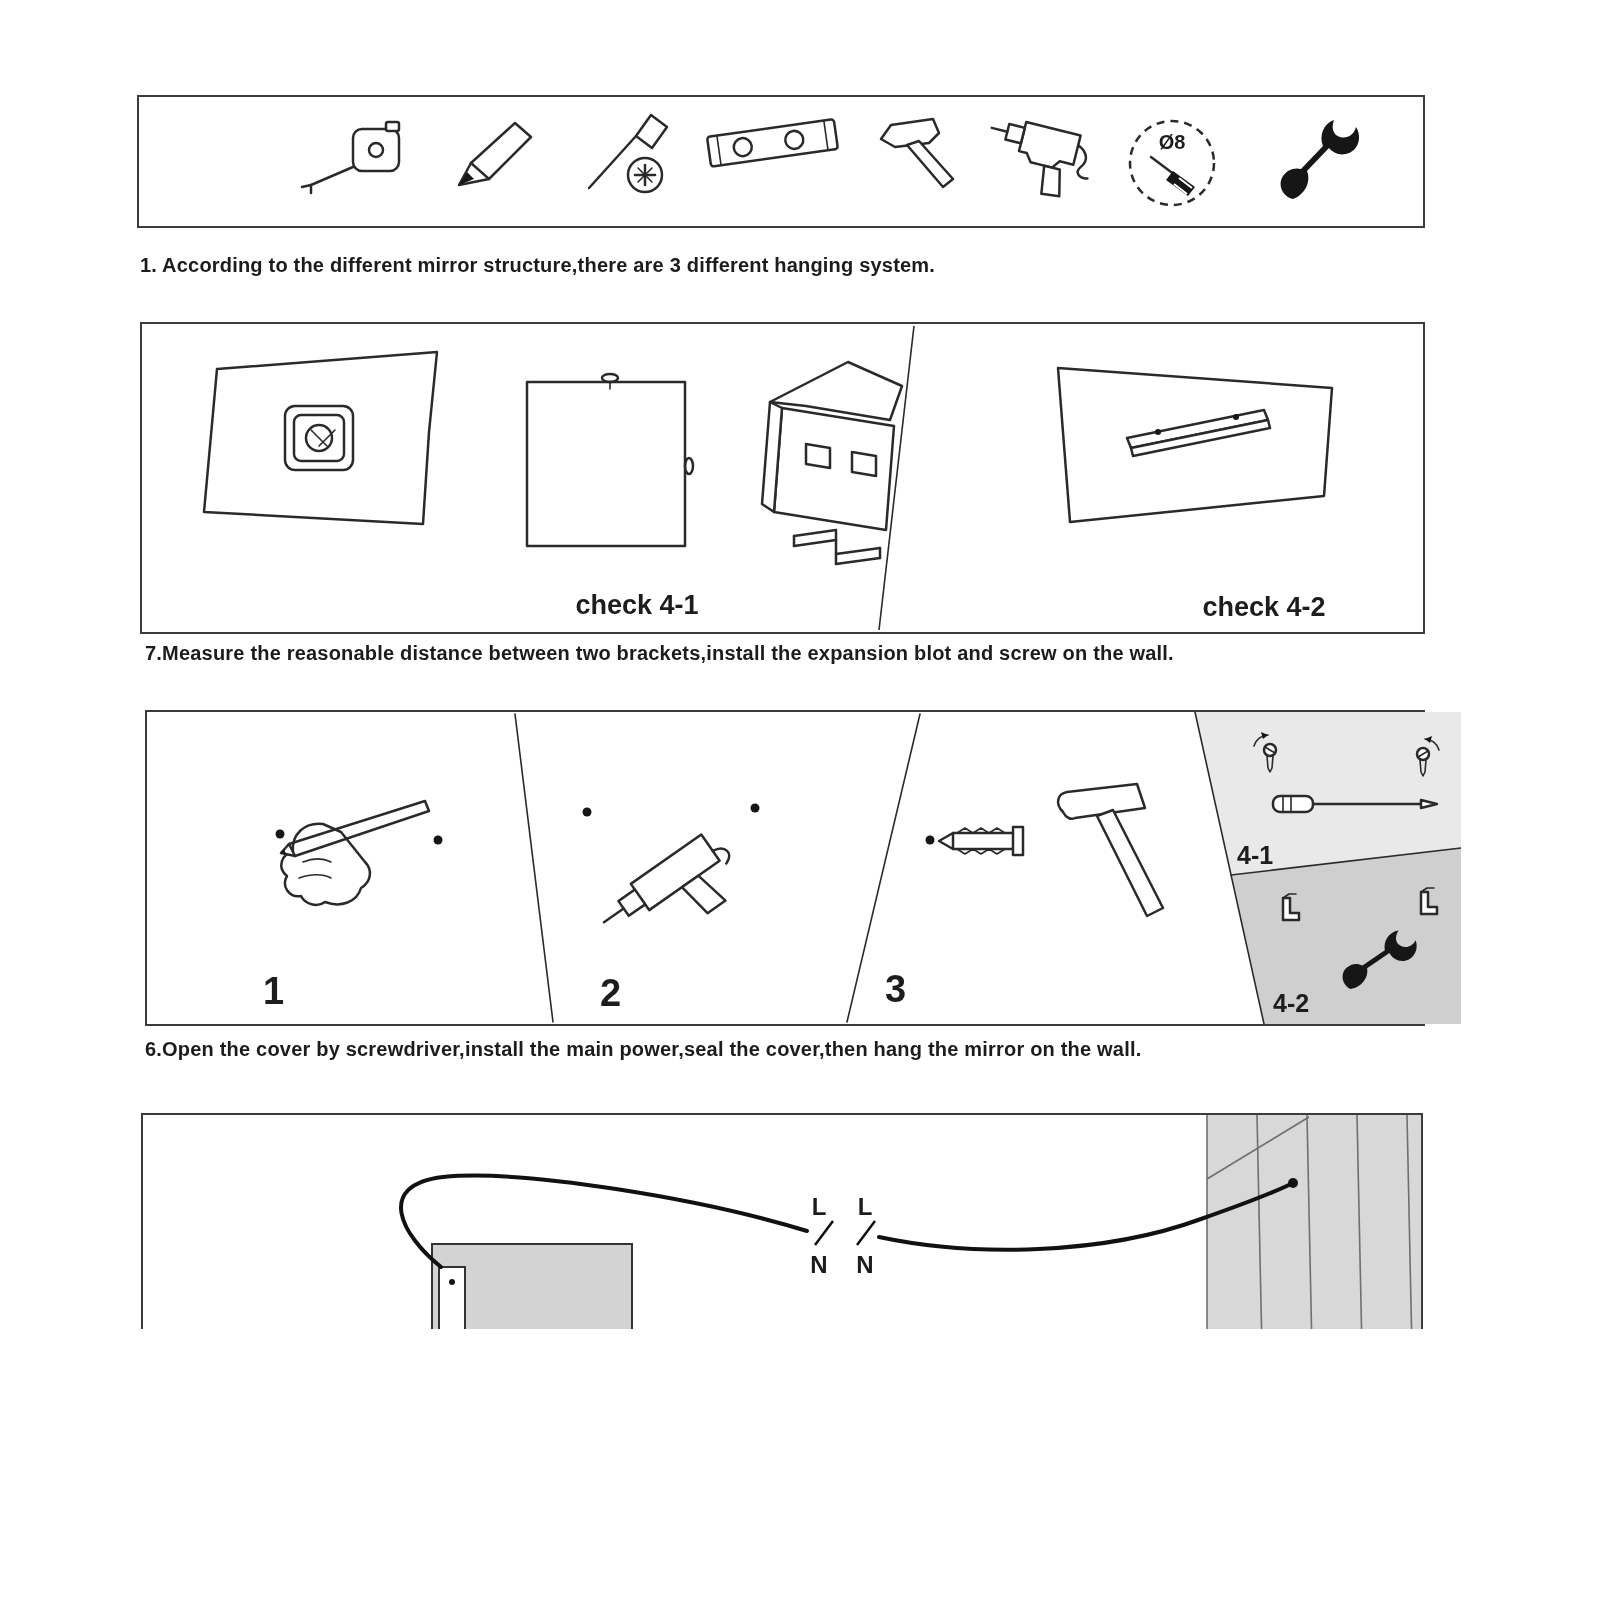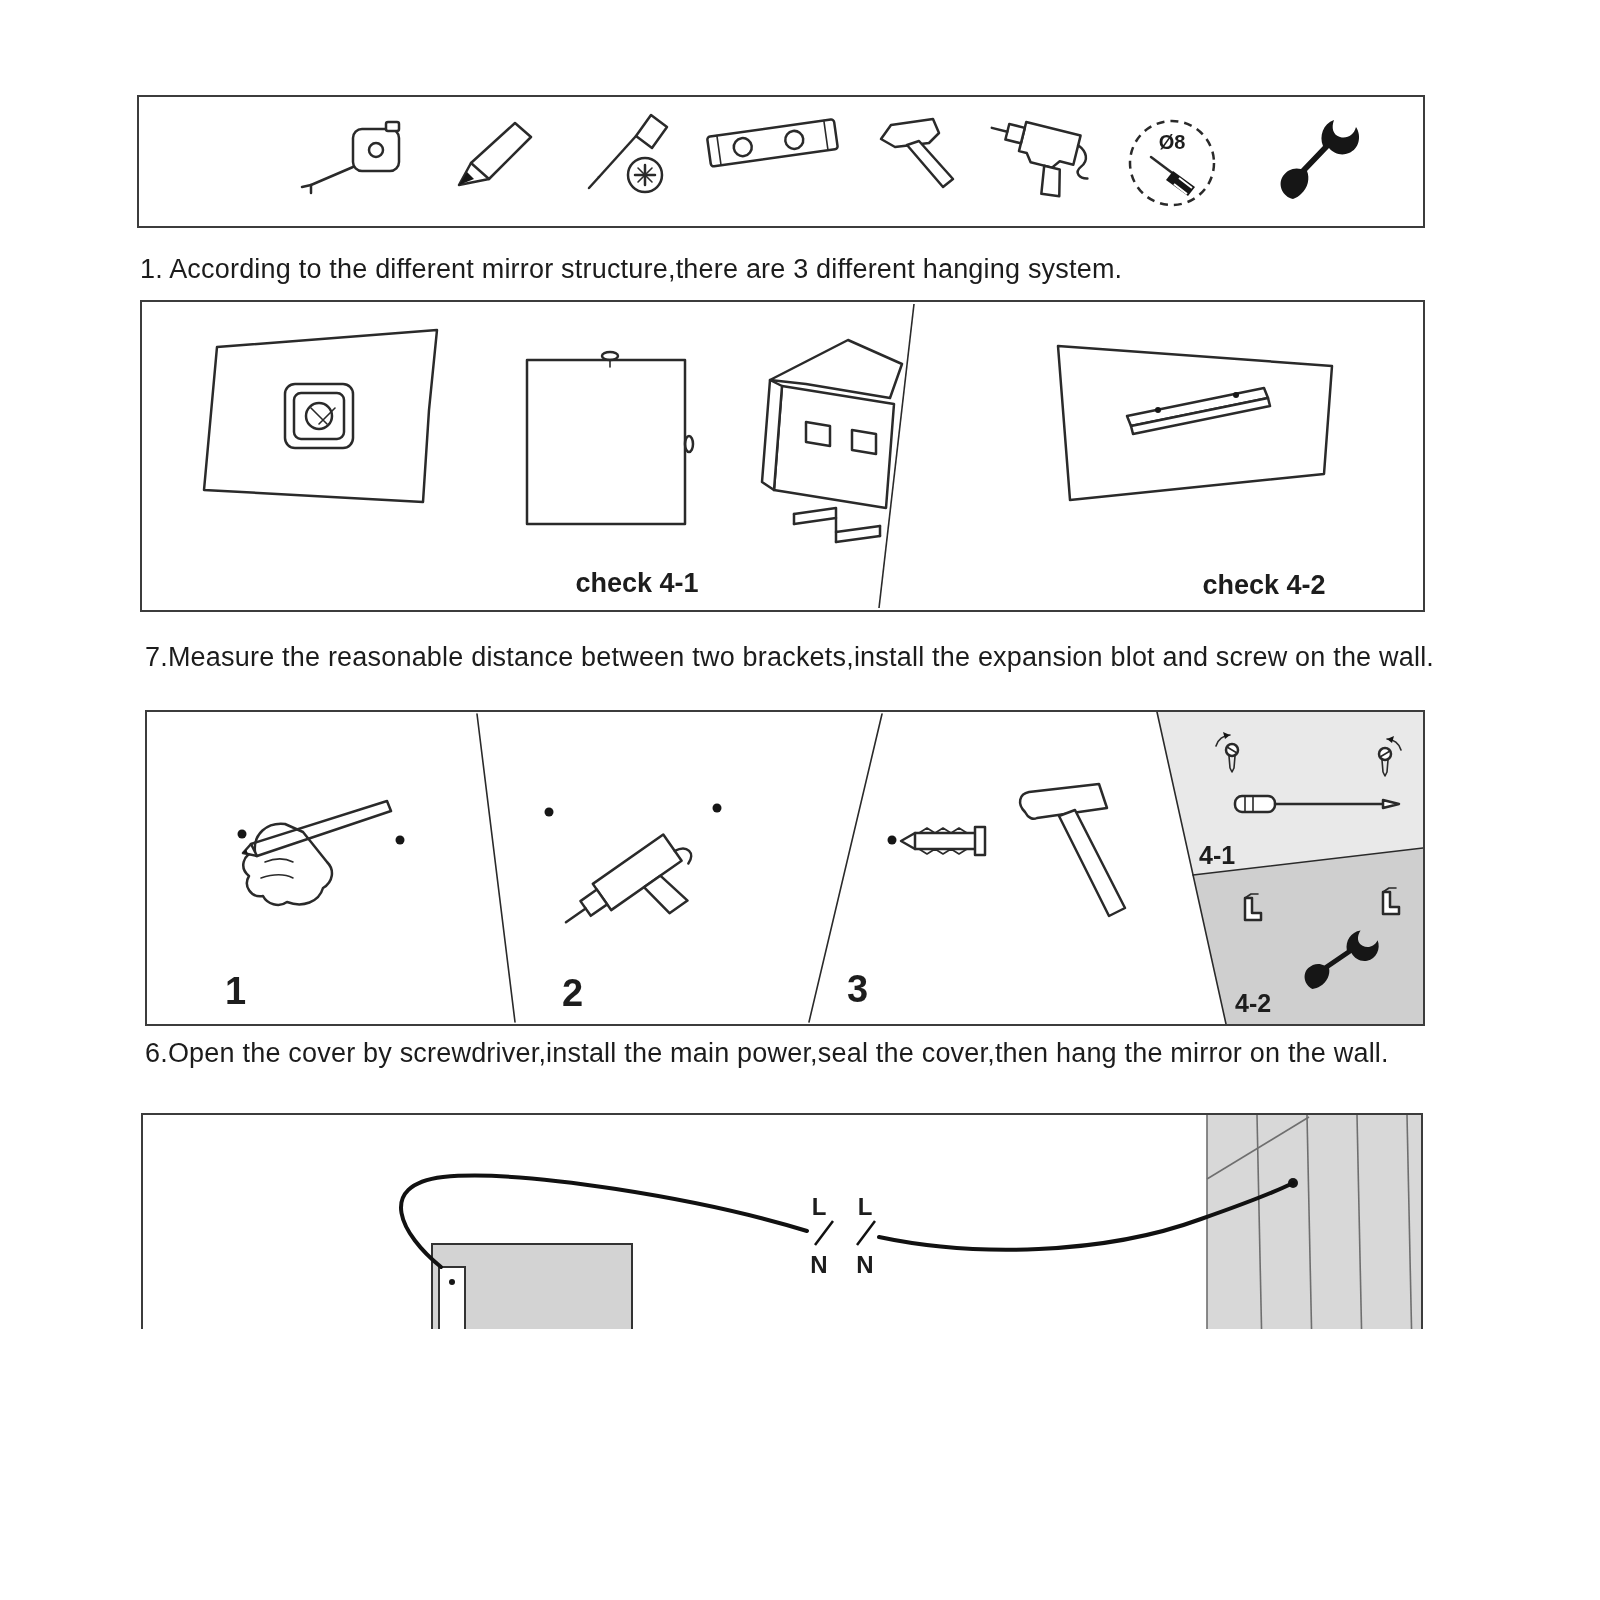--- a/index.html
+++ b/index.html
@@ -10,22 +10,22 @@
     color:#1d1d1d;
   }
   .page { position:relative; width:1600px; height:1329px; background:#fff; overflow:hidden;border-radius:26px; }
   .box {
     position:absolute;
     border:2px solid #3c3c3c;
     background:#fff;
   }
   .step-text {
     position:absolute;
-    font-size:27px;
-    font-weight:normal;
+    font-size:20px;
+    font-weight:bold;
     line-height:1.3;
     color:#1c1c1c;
     letter-spacing:0.2px;
   }
   svg { display:block; }
   .ln  { fill:none; stroke:#2a2a2a; stroke-width:2.5; stroke-linejoin:round; stroke-linecap:round; }
   .lnw { fill:#ffffff; stroke:#2a2a2a; stroke-width:2.5; stroke-linejoin:round; stroke-linecap:round; }
   .thin { fill:none; stroke:#2a2a2a; stroke-width:1.6; stroke-linejoin:round; stroke-linecap:round; }
   .blk { fill:#161616; stroke:none; }
   .txt { font-family:"Liberation Sans", sans-serif; font-weight:bold; fill:#1d1d1d; }
@@ -95,21 +95,21 @@
       </g>
 
       <g transform="translate(1140,22)">
         <path class="blk" d="M14 80 C4 78 -2 66 4 57 C8 51 15 48 22 50 L44 27 C40 17 44 5 55 1 C52 9 54 16 61 18 C68 20 75 16 77 8 C83 17 80 30 70 34 C63 37 55 35 50 29 L28 52 C31 59 29 69 22 75 C20 77 17 79 14 80 Z"></path>
       </g>
     </svg>
   </div>
 
   <p class="step-text" style="left:140px; top:252px; width:1310px;">1. According to the different mirror structure,there are 3 different hanging system.</p>
 
-  <div class="box" style="left:140px; top:300px; width:1285px; height:312px;">
+  <div class="box" style="left:140px; top:322px; width:1285px; height:312px;">
     <svg width="1281" height="308" viewBox="0 0 1281 308">
 
       <g>
         <path d="M75 45 L295 28 L287 108 L281 200 L62 188 Z" class="lnw"></path>
         <rect x="143" y="82" width="68" height="64" rx="10" class="lnw"></rect>
         <rect x="152" y="91" width="50" height="46" rx="7" class="ln"></rect>
         <circle cx="177" cy="114" r="13" class="ln"></circle>
         <path d="M169 106 l16 16 M193 106 l-16 16" class="thin"></path>
       </g>
 
@@ -145,21 +145,21 @@
         <circle cx="1016" cy="108" r="3" class="blk"></circle>
         <circle cx="1094" cy="93" r="3" class="blk"></circle>
       </g>
 
       <text x="1122" y="292" text-anchor="middle" font-size="27" class="txt">check 4-2</text>
     </svg>
   </div>
 
   <p class="step-text" style="left:145px; top:640px; width:1295px;">7.Measure the reasonable distance between two brackets,install the expansion blot and screw on the wall.</p>
 
-  <div class="box" style="left:145px; top:710px; width:1280px; height:316px;">
+  <div class="box" style="left:145px; top:710px; width:1280px; height:316px;padding-left:38px;">
     <svg width="1276" height="312" viewBox="0 0 1276 312">
 
       <path d="M1010 0 L1276 0 L1276 136 L1046 163 Z" class="fill-41"></path>
       <path d="M1046 163 L1276 136 L1276 312 L1079 312 Z" class="fill-42"></path>
 
       <line x1="330" y1="2" x2="368" y2="310" class="thin"></line>
       <line x1="735" y1="2" x2="662" y2="310" class="thin"></line>
       <line x1="1010" y1="0" x2="1079" y2="312" class="thin"></line>
       <line x1="1046" y1="163" x2="1276" y2="136" class="thin"></line>
 

